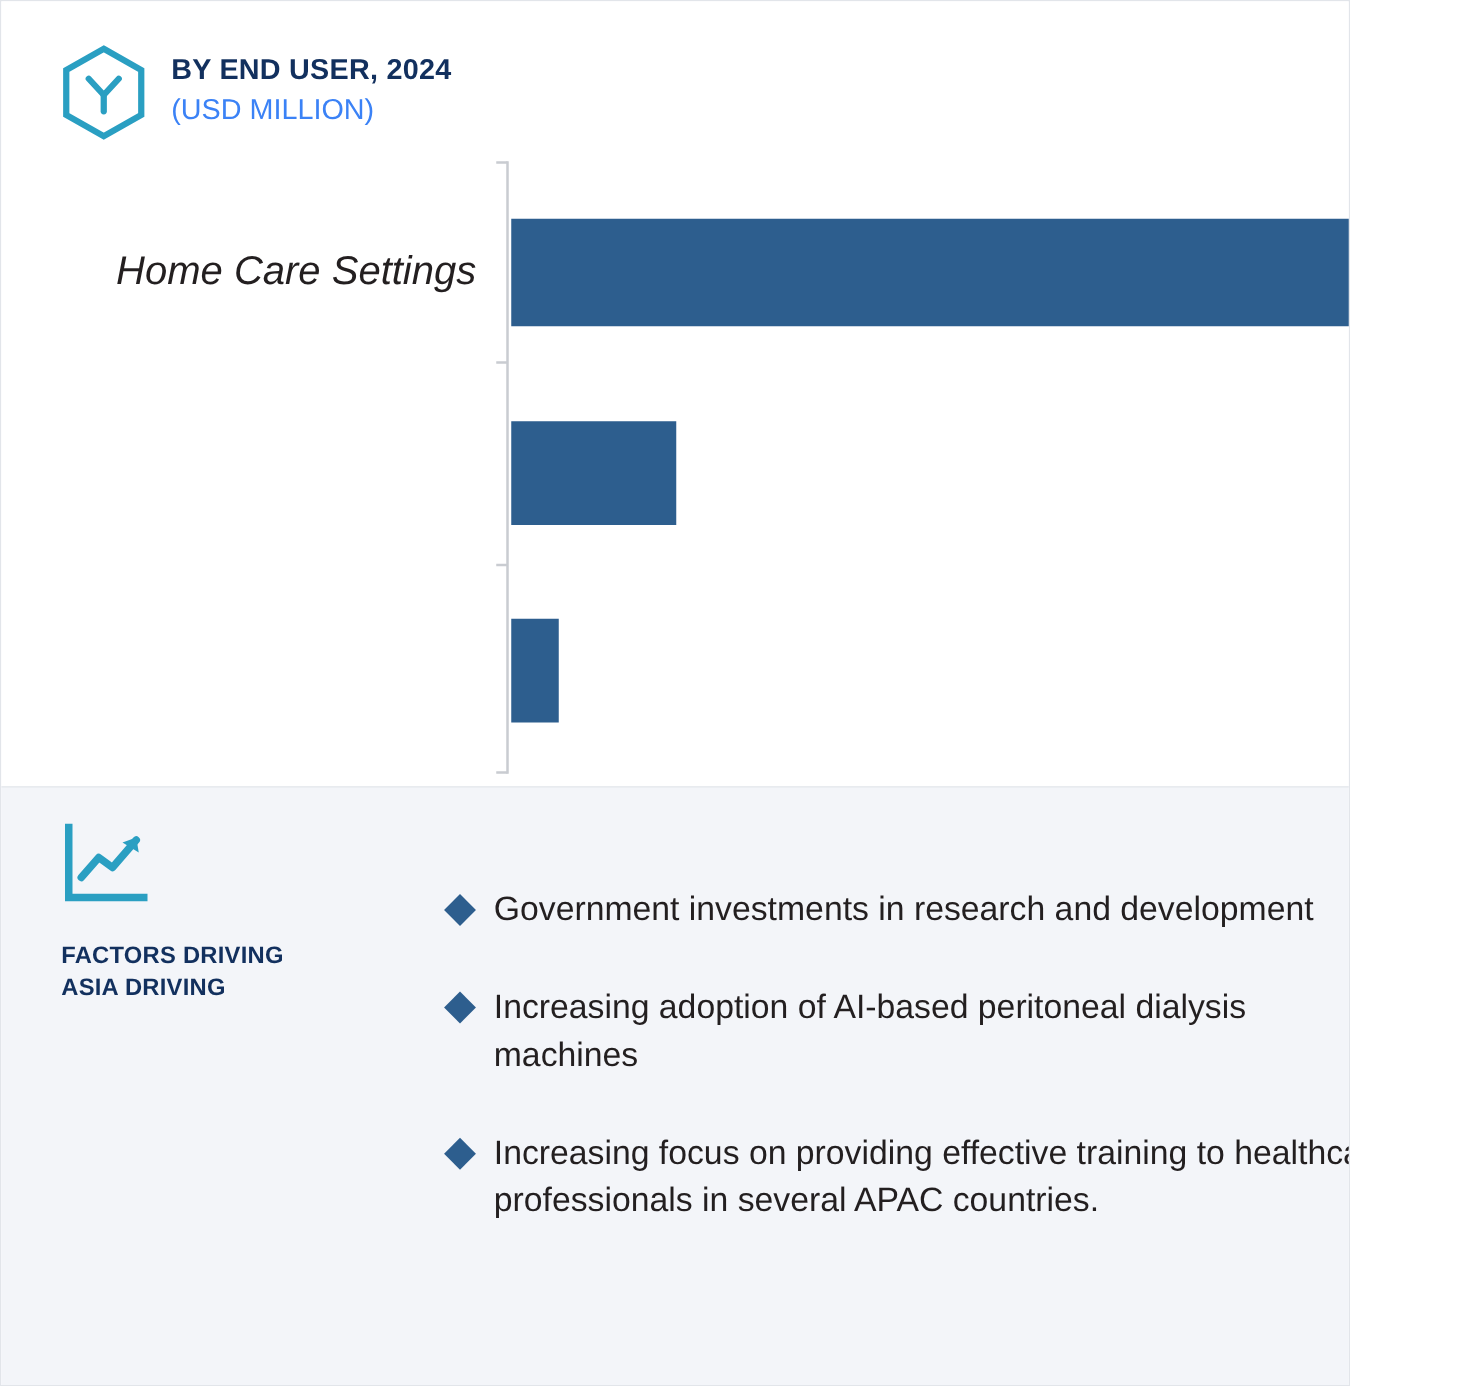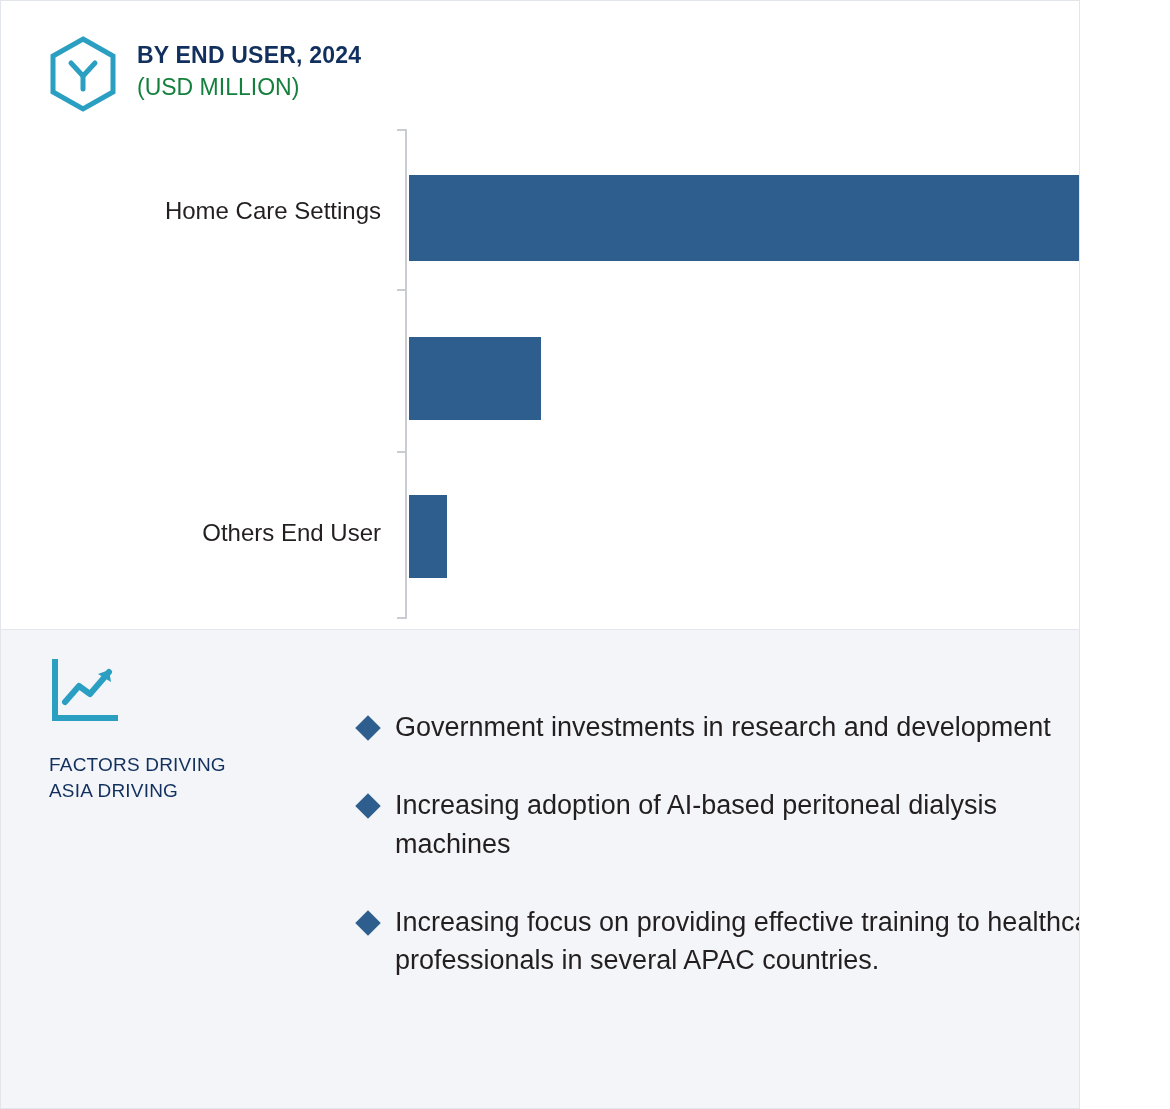--- a/index.html
+++ b/index.html
@@ -39,21 +39,21 @@
   }
   .header-title {
     font-size: 23px;
     font-weight: bold;
     color: #12305e;
     letter-spacing: 0.2px;
     line-height: 1.3;
   }
   .header-sub {
     font-size: 23px;
-    color: #15803d;
+    color: #3b82f6;
     line-height: 1.3;
     margin-top: 2px;
   }
 
   .plot {
     position: absolute;
     left: 0;
     top: 128px;
     width: 1170px;
     height: 490px;
@@ -72,23 +72,24 @@
     width: 9px;
     height: 2px;
     background: #c9ccd1;
   }
 
   .cat-label {
     position: absolute;
     right: 790px;   
     text-align: right;
     width: 380px;
-    font-size: 24px;
+    font-size: 32px;
     color: #231f20;
     line-height: 1.35;
+    font-style: italic;
   }
 
   .bar {
     position: absolute;
     left: 408px;
     background: #2d5e8e;
   }
 
   
   .factors-panel {
@@ -103,21 +104,21 @@
   .factors-left {
     position: absolute;
     left: 48px;
     top: 28px;
     width: 300px;
   }
   .chart-icon { width: 70px; height: 66px; display: block; }
   .factors-title {
     margin-top: 28px;
     font-size: 19px;
-    font-weight: normal;
+    font-weight: bold;
     color: #12305e;
     line-height: 1.38;
     letter-spacing: 0.2px;
   }
   .factors-list {
     position: absolute;
     left: 358px;
     top: 78px;
     width: 760px;
   }
@@ -168,21 +169,20 @@
       <div class="tick" style="top:0px;"></div>
       <div class="tick" style="top:160px;"></div>
       <div class="tick" style="top:322px;"></div>
       <div class="tick" style="top:488px;"></div>
 
       <div class="bar" style="top:46px;  height:86px; width:711px;"></div>
       <div class="bar" style="top:208px; height:83px; width:132px;"></div>
       <div class="bar" style="top:366px; height:83px; width:38px;"></div>
 
       <div class="cat-label" style="top:66px;">Home Care Settings</div>
-      <div class="cat-label" style="top:388px;">Others End User</div>
     </div>
   </div>
 
   <div class="factors-panel">
 
     <div class="factors-left">
       <span class="chart-icon">
         <svg viewBox="0 0 70 66" width="70" height="66" aria-hidden="true">
           <path d="M6 4 L6 60 L66 60" fill="none" stroke="#2a9fc2" stroke-width="6" stroke-linecap="square"></path>
           <path d="M16 44 L30 28 L41 36 L60 14" fill="none" stroke="#2a9fc2" stroke-width="6" stroke-linecap="round" stroke-linejoin="round"></path>

